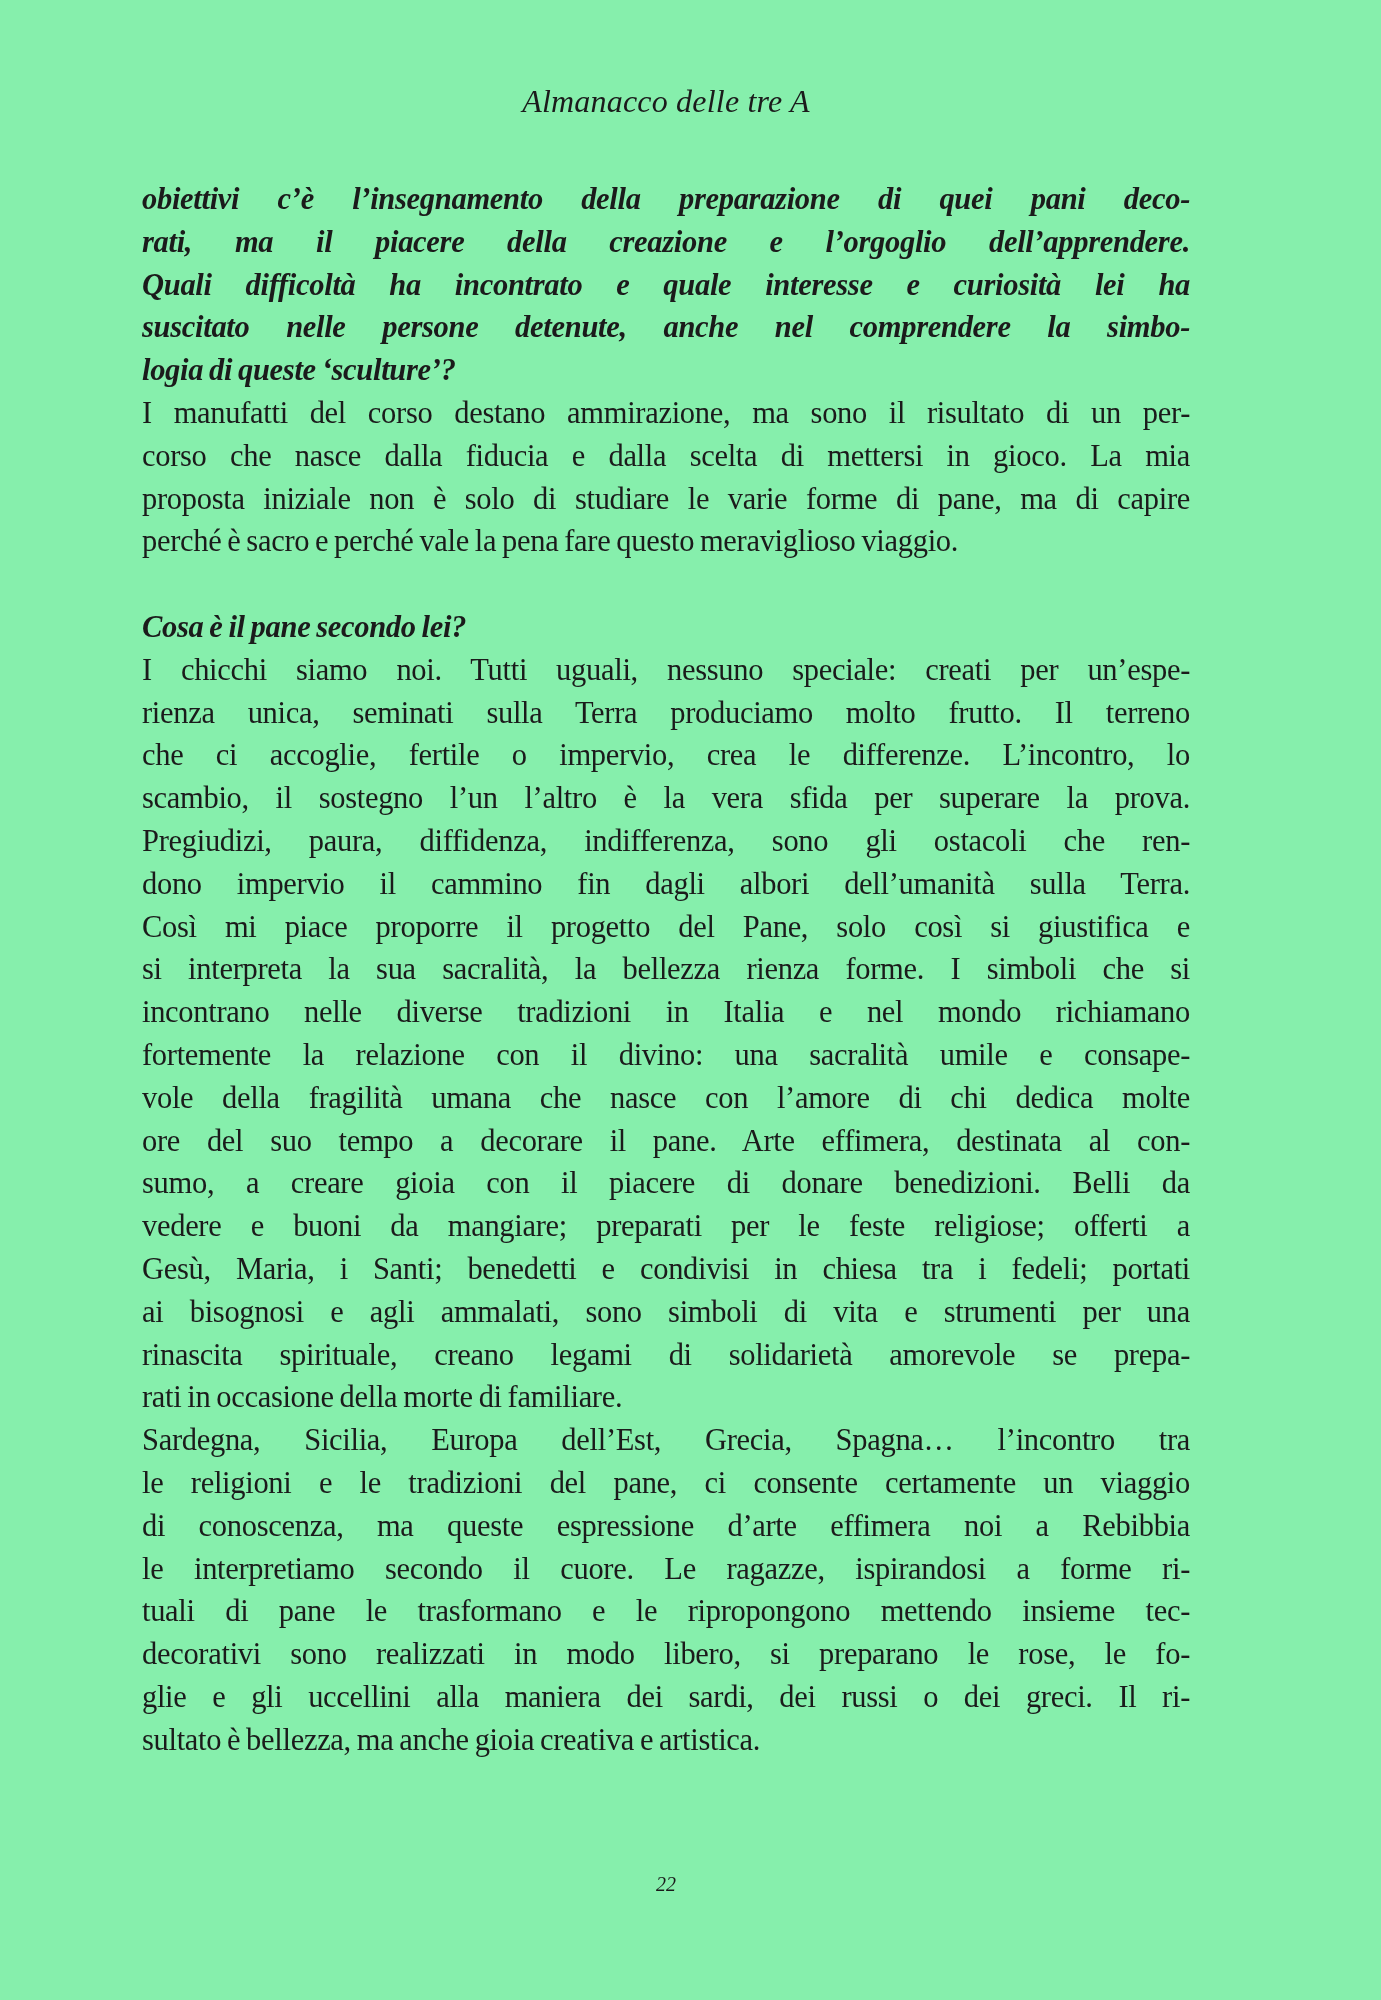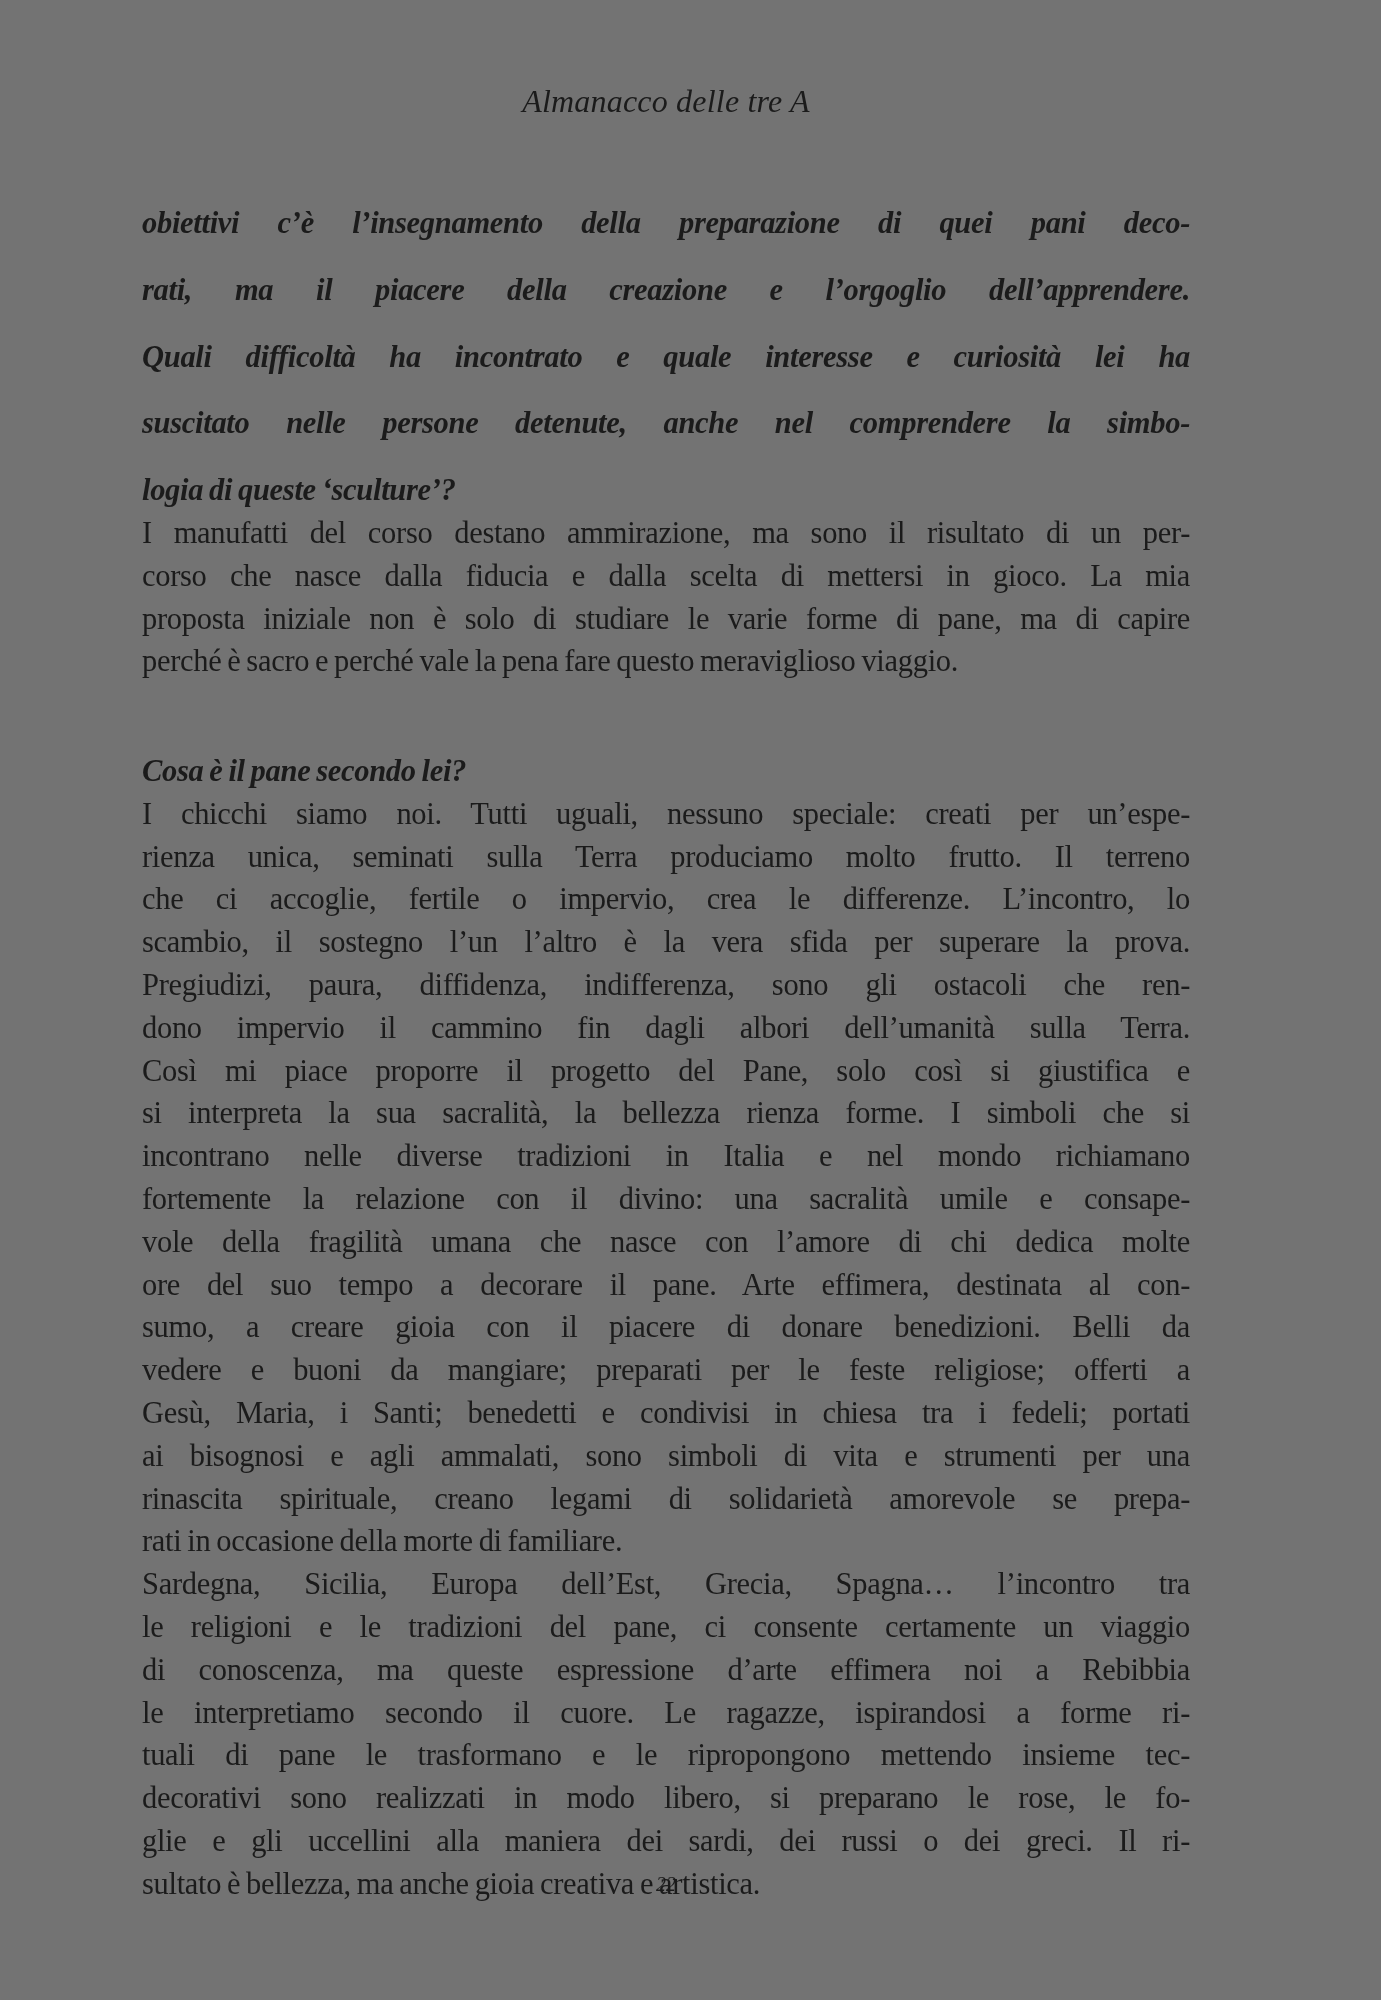--- a/index.html
+++ b/index.html
@@ -4,21 +4,21 @@
 <style>
   html, body {
     margin: 0;
     padding: 0;
     background: #ffffff;
   }
   .page {
     position: relative;
     width: 1381px;
     height: 2000px;
-    background: #737373;
+    background: #86efac;
     color: #1b1b1b;
     font-family: "Liberation Serif", serif;
     overflow: hidden;
   }
   .running-header {
     position: absolute;
     top: 84px;
     left: 142px;
     width: 1048px;
     text-align: center;
@@ -44,21 +44,20 @@
     text-align-last: justify;
     text-justify: inter-word;
   }
   .line.short {
     text-align: center;
     text-align-last: left;
   }
   .line.q {
     font-weight: 700;
     font-style: italic;
-    margin-top: 24px;
   }
   .spacer {
     height: 42.8px;
   }
   .page-number {
     position: absolute;
     top: 1868px;
     left: 142px;
     width: 1048px;
     text-align: center;

